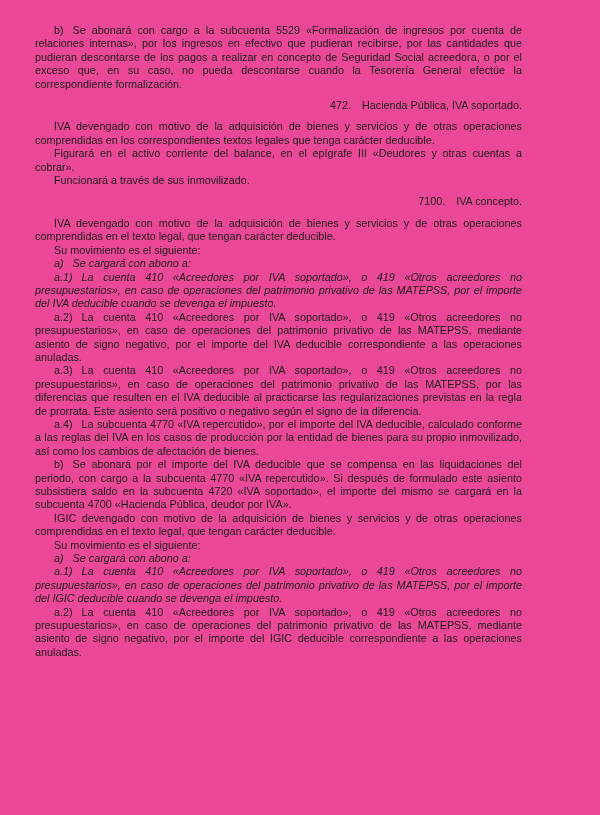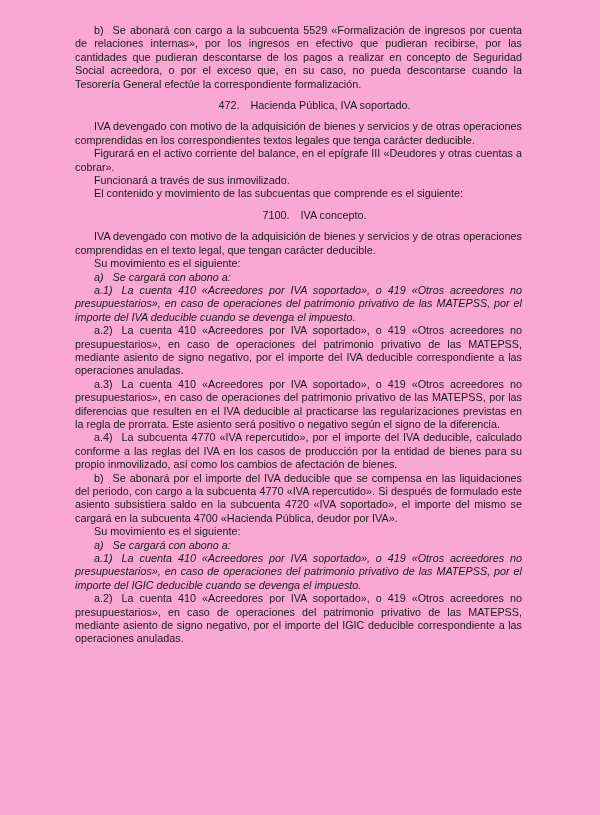--- a/index.html
+++ b/index.html
@@ -5,35 +5,35 @@
   html, body {
     margin: 0;
     padding: 0;
     background: #ffffff;
   }
   .page {
     position: relative;
     width: 600px;
     height: 815px;
     box-sizing: border-box;
-    padding: 24px 78px 0 75px;
-    background: #f9a8d4;
+    padding: 24px 78px 0 35px;
+    background: #ec4899;
     overflow: hidden;
     font-family: "Liberation Sans", sans-serif;
     font-size: 10.8px;
     line-height: 13.4px;
     color: #1a1a1a;
   }
   p.blk {
     margin: 0;
     text-align: justify;
     text-indent: 19px;
   }
   p.head {
-    text-align: center;
+    text-align: right;
     text-indent: 32px;
     margin: 8px 0;
   }
   p.spaced {
     font-style: italic;
   }
   .lbl {
     margin-right: 9px;
   }
   .num {
@@ -48,41 +48,41 @@
   <p class="blk item"><span class="lbl">b)</span><span>Se abonará con cargo a la subcuenta 5529 «Formalización de ingresos por cuenta de relaciones internas», por los ingresos en efectivo que pudieran recibirse, por las cantidades que pudieran descontarse de los pagos a realizar en concepto de Seguridad Social acreedora, o por el exceso que, en su caso, no pueda descontarse cuando la Tesorería General efectúe la correspondiente formalización.</span></p>
 
   <p class="blk head"><span class="num">472.</span><span>Hacienda Pública, IVA soportado.</span></p>
 
   <p class="blk"><span>IVA devengado con motivo de la adquisición de bienes y servicios y de otras operaciones comprendidas en los correspondientes textos legales que tenga carácter deducible.</span></p>
 
   <p class="blk"><span>Figurará en el activo corriente del balance, en el epígrafe III «Deudores y otras cuentas a cobrar».</span></p>
 
   <p class="blk"><span>Funcionará a través de sus inmovilizado.</span></p>
 
-  <p class="blk"><span>El contenido y movimiento de las subcuentas que comprende es el siguiente:</span></p>
 
   <p class="blk head"><span class="num">7100.</span><span>IVA concepto.</span></p>
 
   <p class="blk"><span>IVA devengado con motivo de la adquisición de bienes y servicios y de otras operaciones comprendidas en el texto legal, que tengan carácter deducible.</span></p>
 
   <p class="blk"><span>Su movimiento es el siguiente:</span></p>
 
   <p class="blk item spaced"><span class="lbl">a)</span><span>Se cargará con abono a:</span></p>
 
   <p class="blk item spaced"><span class="lbl">a.1)</span><span>La cuenta 410 «Acreedores por IVA soportado», o 419 «Otros acreedores no presupuestarios», en caso de operaciones del patrimonio privativo de las MATEPSS, por el importe del IVA deducible cuando se devenga el impuesto.</span></p>
 
   <p class="blk item"><span class="lbl">a.2)</span><span>La cuenta 410 «Acreedores por IVA soportado», o 419 «Otros acreedores no presupuestarios», en caso de operaciones del patrimonio privativo de las MATEPSS, mediante asiento de signo negativo, por el importe del IVA deducible correspondiente a las operaciones anuladas.</span></p>
 
   <p class="blk item"><span class="lbl">a.3)</span><span>La cuenta 410 «Acreedores por IVA soportado», o 419 «Otros acreedores no presupuestarios», en caso de operaciones del patrimonio privativo de las MATEPSS, por las diferencias que resulten en el IVA deducible al practicarse las regularizaciones previstas en la regla de prorrata. Este asiento será positivo o negativo según el signo de la diferencia.</span></p>
 
   <p class="blk item"><span class="lbl">a.4)</span><span>La subcuenta 4770 «IVA repercutido», por el importe del IVA deducible, calculado conforme a las reglas del IVA en los casos de producción por la entidad de bienes para su propio inmovilizado, así como los cambios de afectación de bienes.</span></p>
 
   <p class="blk item"><span class="lbl">b)</span><span>Se abonará por el importe del IVA deducible que se compensa en las liquidaciones del periodo, con cargo a la subcuenta 4770 «IVA repercutido». Si después de formulado este asiento subsistiera saldo en la subcuenta 4720 «IVA soportado», el importe del mismo se cargará en la subcuenta 4700 «Hacienda Pública, deudor por IVA».</span></p>
 
 
+  <p class="blk"><span>IGIC devengado con motivo de la adquisición de bienes y servicios y de otras operaciones comprendidas en el texto legal, que tengan carácter deducible.</span></p>
 
   <p class="blk"><span>Su movimiento es el siguiente:</span></p>
 
   <p class="blk item spaced"><span class="lbl">a)</span><span>Se cargará con abono a:</span></p>
 
   <p class="blk item spaced"><span class="lbl">a.1)</span><span>La cuenta 410 «Acreedores por IVA soportado», o 419 «Otros acreedores no presupuestarios», en caso de operaciones del patrimonio privativo de las MATEPSS, por el importe del IGIC deducible cuando se devenga el impuesto.</span></p>
 
   <p class="blk item"><span class="lbl">a.2)</span><span>La cuenta 410 «Acreedores por IVA soportado», o 419 «Otros acreedores no presupuestarios», en caso de operaciones del patrimonio privativo de las MATEPSS, mediante asiento de signo negativo, por el importe del IGIC deducible correspondiente a las operaciones anuladas.</span></p>
 
 </div>

